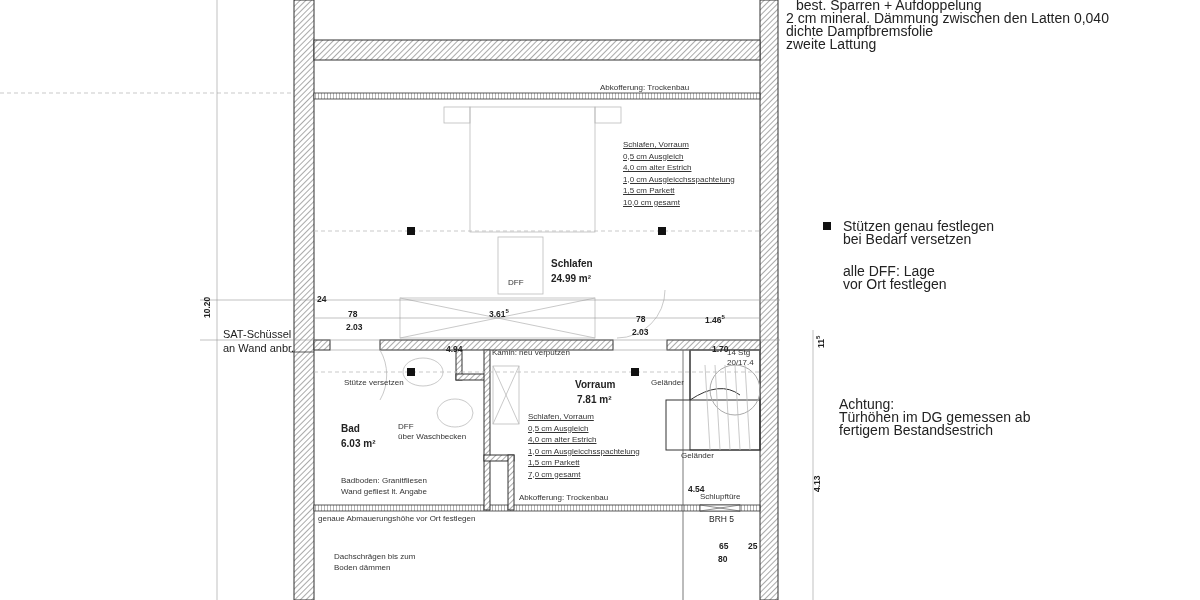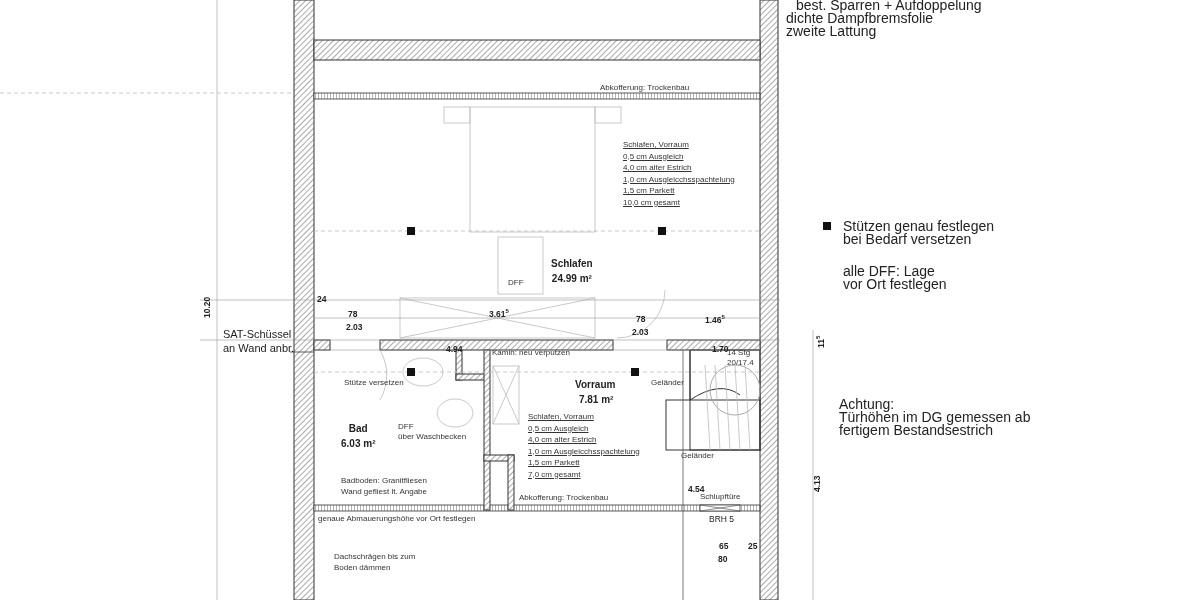--- a/index.html
+++ b/index.html
@@ -2,21 +2,21 @@
 <html><head>
 <meta charset="utf-8">
 <style>
   html, body { margin:0; padding:0; background:#fff; }
   body { width:1200px; height:600px; position:relative; overflow:hidden;
          font-family:"Liberation Sans", sans-serif; color:#222; }
   svg.plan { position:absolute; left:0; top:0; }
   .t { position:absolute; white-space:nowrap; line-height:1.25; }
   .sm { font-size:8px; color:#333; }
   .note { font-size:14px; color:#222; line-height:13px; }
-  .room { font-size:10px; font-weight:bold; line-height:15px;text-align:center; }
+  .room { font-size:10px; font-weight:bold; line-height:15px; }
   .dim { font-size:8.5px; font-weight:bold; }
   .vert { transform:rotate(-90deg); transform-origin:left top; }
   .block { line-height:11.5px;text-decoration:underline; }
 </style>
 </head>
 <body>
 
 <svg class="plan" width="1200" height="600" viewBox="0 0 1200 600">
   <defs>
     <pattern id="hatch" patternUnits="userSpaceOnUse" width="4" height="4" patternTransform="rotate(45)">
@@ -107,20 +107,21 @@
     <rect x="407" y="368" width="8" height="8"></rect>
     <rect x="631" y="368" width="8" height="8"></rect>
     <rect x="823" y="222" width="8" height="8"></rect>
   </g>
 
   <line x1="290" y1="352" x2="314" y2="352" stroke="#333" stroke-width="0.8"></line>
 </svg>
 
 <div class="t note" style="left:786px; top:-1px;">
   <div style="padding-left:10px">best. Sparren + Aufdoppelung</div>
+  <div>2 cm mineral. Dämmung zwischen den Latten 0,040</div>
   <div>dichte Dampfbremsfolie</div>
   <div>zweite Lattung</div>
 </div>
 
 <div class="t sm" style="left:600px; top:83px;">Abkofferung: Trockenbau</div>
 
 <div class="t sm block" style="left:623px; top:139px;">
   <div>Schlafen, Vorraum</div>
   <div>0,5 cm Ausgleich</div>
   <div>4,0 cm alter Estrich</div>
@@ -175,21 +176,21 @@
 <div class="t sm" style="left:492px; top:348px;">Kamin: neu verputzen</div>
 <div class="t sm" style="left:727px; top:348px; line-height:10px;">
   <div>14 Stg</div>
   <div>20/17.4</div>
 </div>
 
 <div class="t sm" style="left:344px; top:378px;">Stütze versetzen</div>
 <div class="t sm" style="left:651px; top:378px;">Geländer</div>
 <div class="t sm" style="left:681px; top:451px;">Geländer</div>
 
-<div class="t room" style="left:575px; top:377px; text-align:center;">
+<div class="t room" style="left:575px; top:377px; text-align:left;">
   <div>Vorraum</div>
   <div style="padding-left:2px">7.81 m²</div>
 </div>
 <div class="t sm block" style="left:528px; top:411px;">
   <div>Schlafen, Vorraum</div>
   <div>0,5 cm Ausgleich</div>
   <div>4,0 cm alter Estrich</div>
   <div>1,0 cm Ausgleicchsspachtelung</div>
   <div>1,5 cm Parkett</div>
   <div>7,0 cm gesamt</div>

